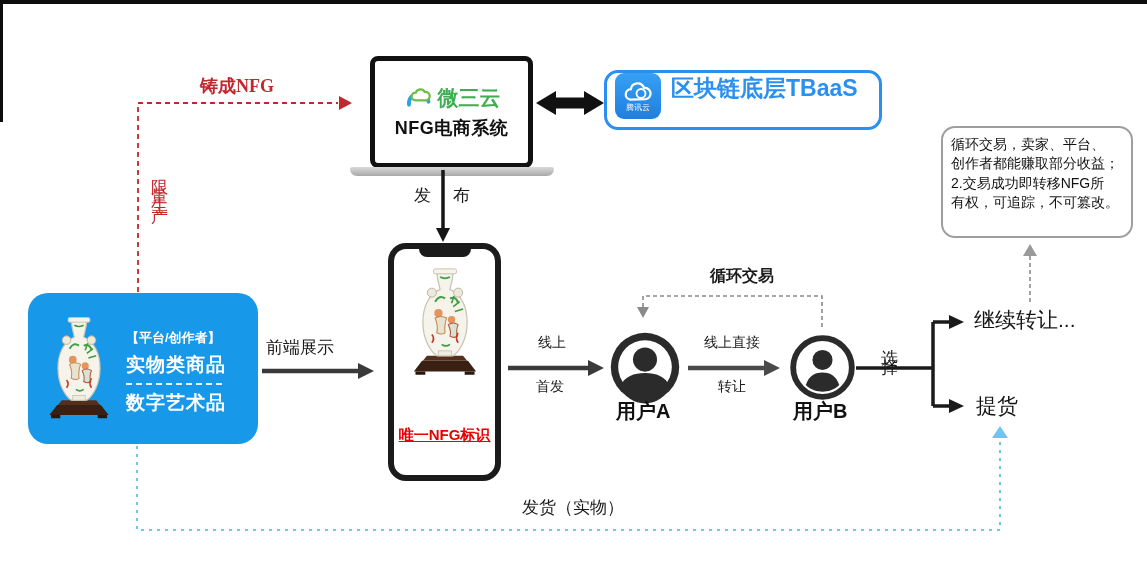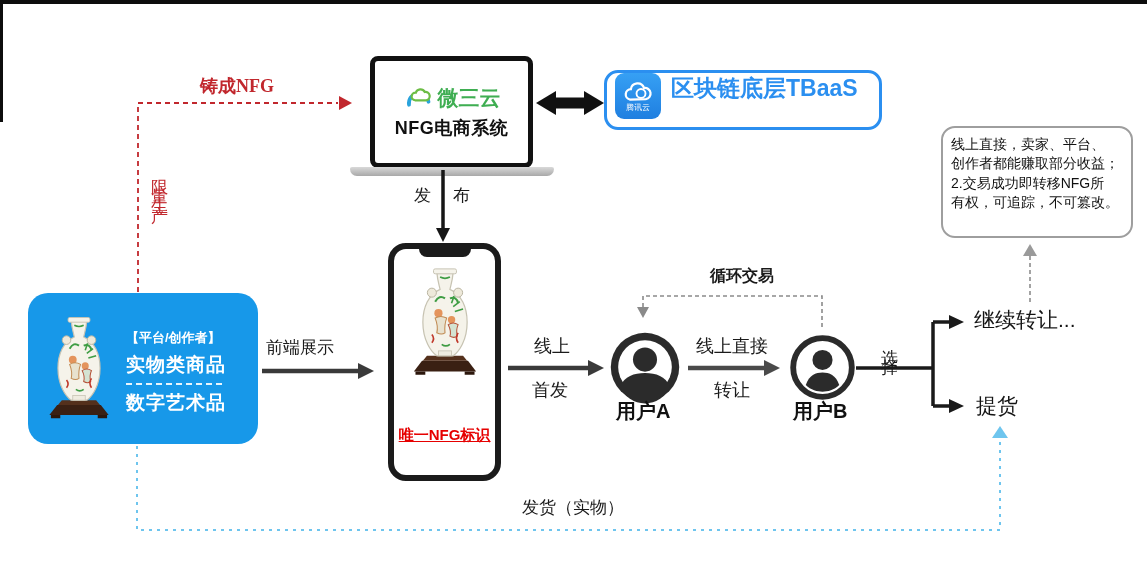--- a/index.html
+++ b/index.html
@@ -48,21 +48,21 @@
   
   .avatar{z-index:1;}
   .user-label{font-size:20px;font-weight:bold;color:#111;}
   
   .notebox{left:941px;top:126px;width:192px;height:112px;border:2px solid #9e9e9e;border-radius:14px;
     background:#fff;z-index:1;box-sizing:border-box;padding:7px 8px;font-size:14px;line-height:1.38;color:#111;}
   
   .red{color:var(--red);}
   .vert{writing-mode:vertical-rl;text-orientation:upright;}
   .branch-label{font-size:21px;font-weight:normal;color:#141414;}
-  .two-line{width:84px;text-align:center;font-size:18px;}
+  .two-line{width:84px;text-align:center;font-size:14px;}
 </style>
 </head>
 <body>
 
 <div id="canvas">
 
   <svg width="0" height="0" style="position:absolute">
     <defs>
       <g id="vase">
 
@@ -147,21 +147,21 @@
       <svg width="30" height="22" viewBox="0 0 40 28">
         <path d="M9,24 a7,7 0 0 1 1.5,-13.8 a9,9 0 0 1 17.5,-1.5 a7.5,7.5 0 0 1 2.5,14.8 z" fill="none" stroke="#fff" stroke-width="3"></path>
         <circle cx="24" cy="16" r="6" fill="none" stroke="#fff" stroke-width="2.5"></circle>
       </svg>
       <div class="tc-label">腾讯云</div>
     </div>
     <div class="tbaas-title">区块链底层TBaaS</div>
   </div>
 
   <div class="abs notebox">
-    <div>线上直接，卖家、平台、</div>
+    <div>循环交易，卖家、平台、</div>
     <div>创作者都能赚取部分收益；</div>
     <div>2.交易成功即转移NFG所</div>
     <div>有权，可追踪，不可篡改。</div>
   </div>
 
   <div class="abs srcbox">
     <svg width="78" height="122" viewBox="0 0 100 140">
       <use href="#vase"></use>
     </svg>
     <div class="txt">

